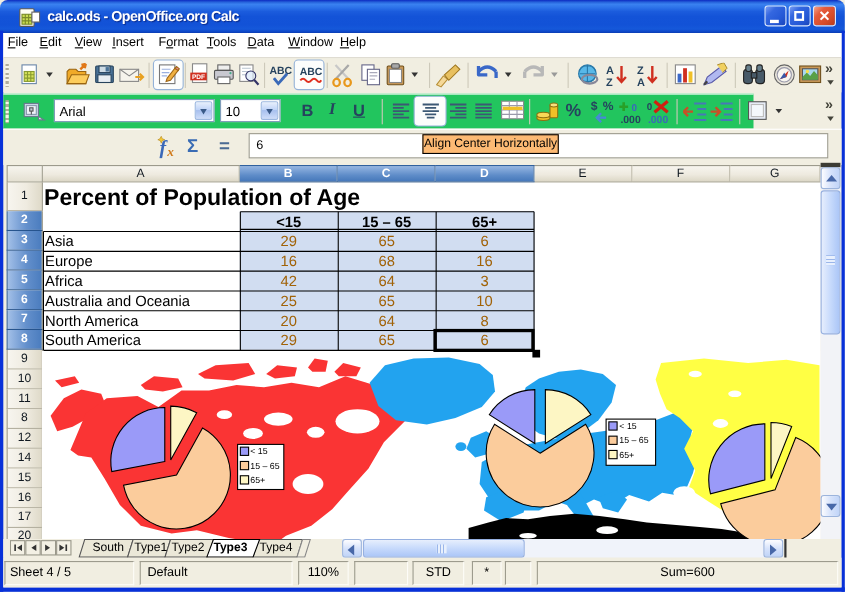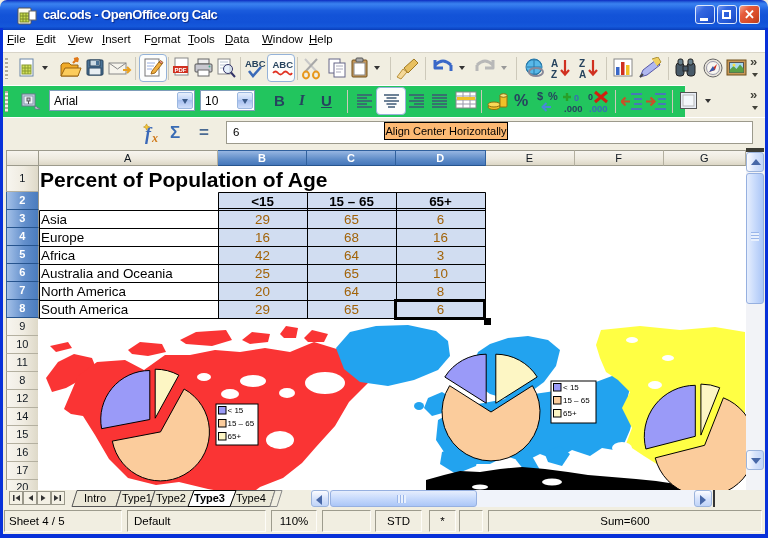--- a/index.html
+++ b/index.html
@@ -523,21 +523,21 @@
 <svg class="abs" style="left:3px;top:490px" width="320" height="17" viewBox="3 0 320 17">
   <g stroke="#555" fill="#ebe8d8">
     <path d="M72,16.5 L77,0.5 L121,0.5 L116,16.5 Z"></path>
     <path d="M116,16.5 L121,0.5 L155,0.5 L150,16.5 Z"></path>
     <path d="M150,16.5 L155,0.5 L194,0.5 L189,16.5 Z"></path>
     <path d="M230,16.5 L235,0.5 L275,0.5 L270,16.5 Z"></path>
     <path d="M270,16.5 L275,0.5 L282,0.5 L277,16.5 Z" fill="#f1eee1" stroke="#888"></path>
   </g>
   <path d="M188,16.5 L194,0.5 L236,0.5 L230,16.5 Z" fill="#fff" stroke="#000"></path>
 </svg>
-<div class="tabt" style="left:84px">Intro</div>
+<div class="tabt" style="left:84px">South</div>
 <div class="tabt" style="left:122px">Type1</div>
 <div class="tabt" style="left:156px">Type2</div>
 <div class="tabt" style="left:194px;font-weight:bold">Type3</div>
 <div class="tabt" style="left:236px">Type4</div>
 
 <div class="abs" style="left:311px;top:490px;width:401px;height:17px;background:#f0f3fa"></div>
 <div class="hbtn" style="left:311px">
     <div class="sarr" style="left:4px;top:4px;border-left:none;border-top:5px solid transparent;border-bottom:5px solid transparent;border-right:6px solid #4868a8"></div>
   </div>
 <div class="hbtn" style="left:330px;width:147px;background:linear-gradient(180deg,#e6eefd,#cadcfc 45%,#abc6f7);border-color:#96b0e0">

